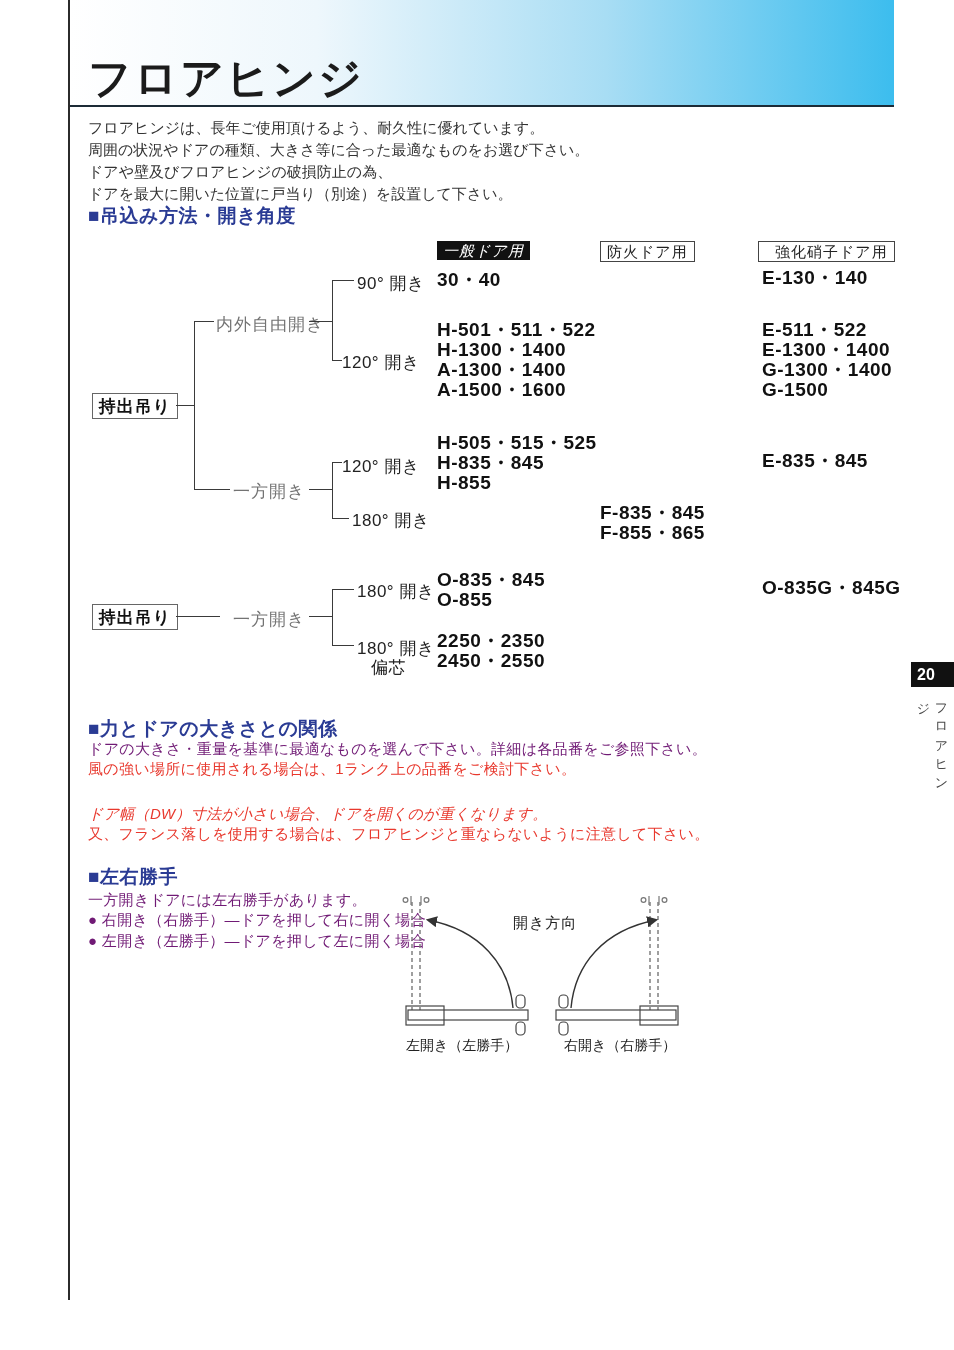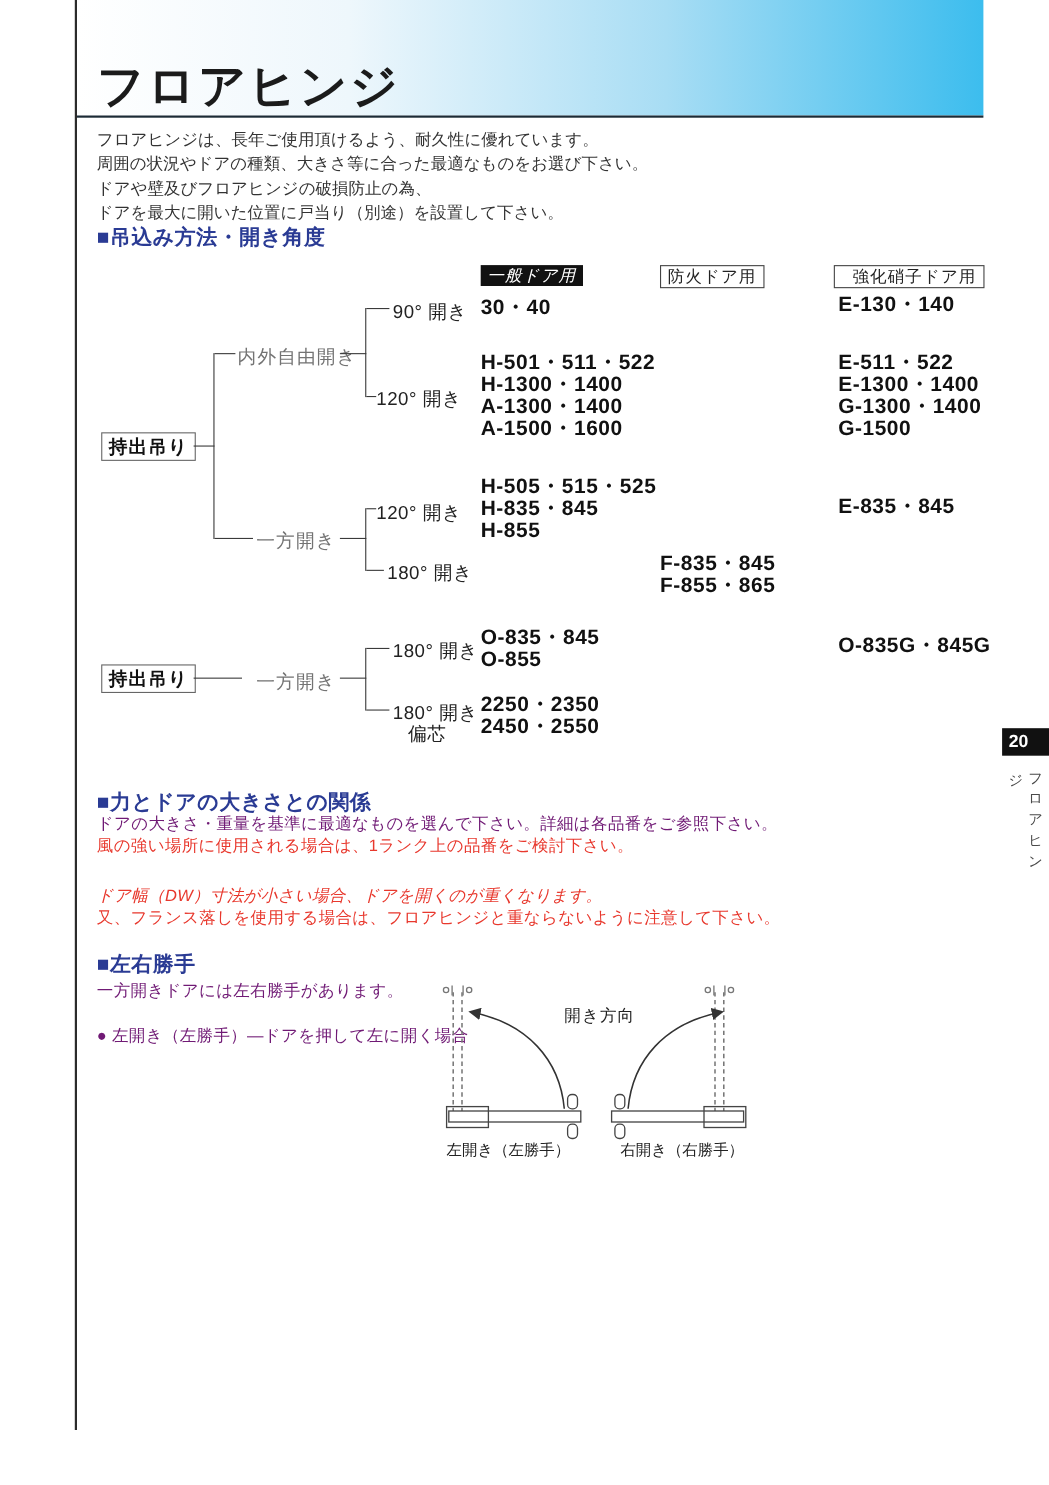--- a/index.html
+++ b/index.html
@@ -115,20 +115,21 @@
   <div class="product" style="left:762px;top:578px;">O-835G・845G</div>
 
   <div class="abs sec-heading" style="left:88px;top:716px;">■力とドアの大きさとの関係</div>
   <div class="body-line" style="left:88px;top:740px;">ドアの大きさ・重量を基準に最適なものを選んで下さい。詳細は各品番をご参照下さい。</div>
   <div class="body-line red" style="left:88px;top:760px;">風の強い場所に使用される場合は、1ランク上の品番をご検討下さい。</div>
   <div class="body-line red" style="left:88px;top:805px;font-style:italic;">ドア幅（DW）寸法が小さい場合、ドアを開くのが重くなります。</div>
   <div class="body-line red" style="left:88px;top:825px;">又、フランス落しを使用する場合は、フロアヒンジと重ならないように注意して下さい。</div>
 
   <div class="abs sec-heading" style="left:88px;top:864px;font-family:Liberation Mono, monospace;">■左右勝手</div>
   <div class="body-line" style="left:88px;top:891px;">一方開きドアには左右勝手があります。</div>
+  <div class="body-line" style="left:88px;top:911px;">● 右開き（右勝手）―ドアを押して右に開く場合</div>
   <div class="body-line" style="left:88px;top:932px;">● 左開き（左勝手）―ドアを押して左に開く場合</div>
 
   <svg class="abs" style="left:392px;top:878px;" width="300" height="182" viewBox="0 0 300 182">
     <defs>
       <marker id="arr" viewBox="0 0 10 10" refX="8" refY="5" markerWidth="8" markerHeight="8" orient="auto">
         <path d="M0,0 L10,5 L0,10 z" fill="#333"></path>
       </marker>
     </defs>
 
     <line x1="20" y1="24" x2="20" y2="140" stroke="#777" stroke-width="1.4" stroke-dasharray="4 3"></line>

